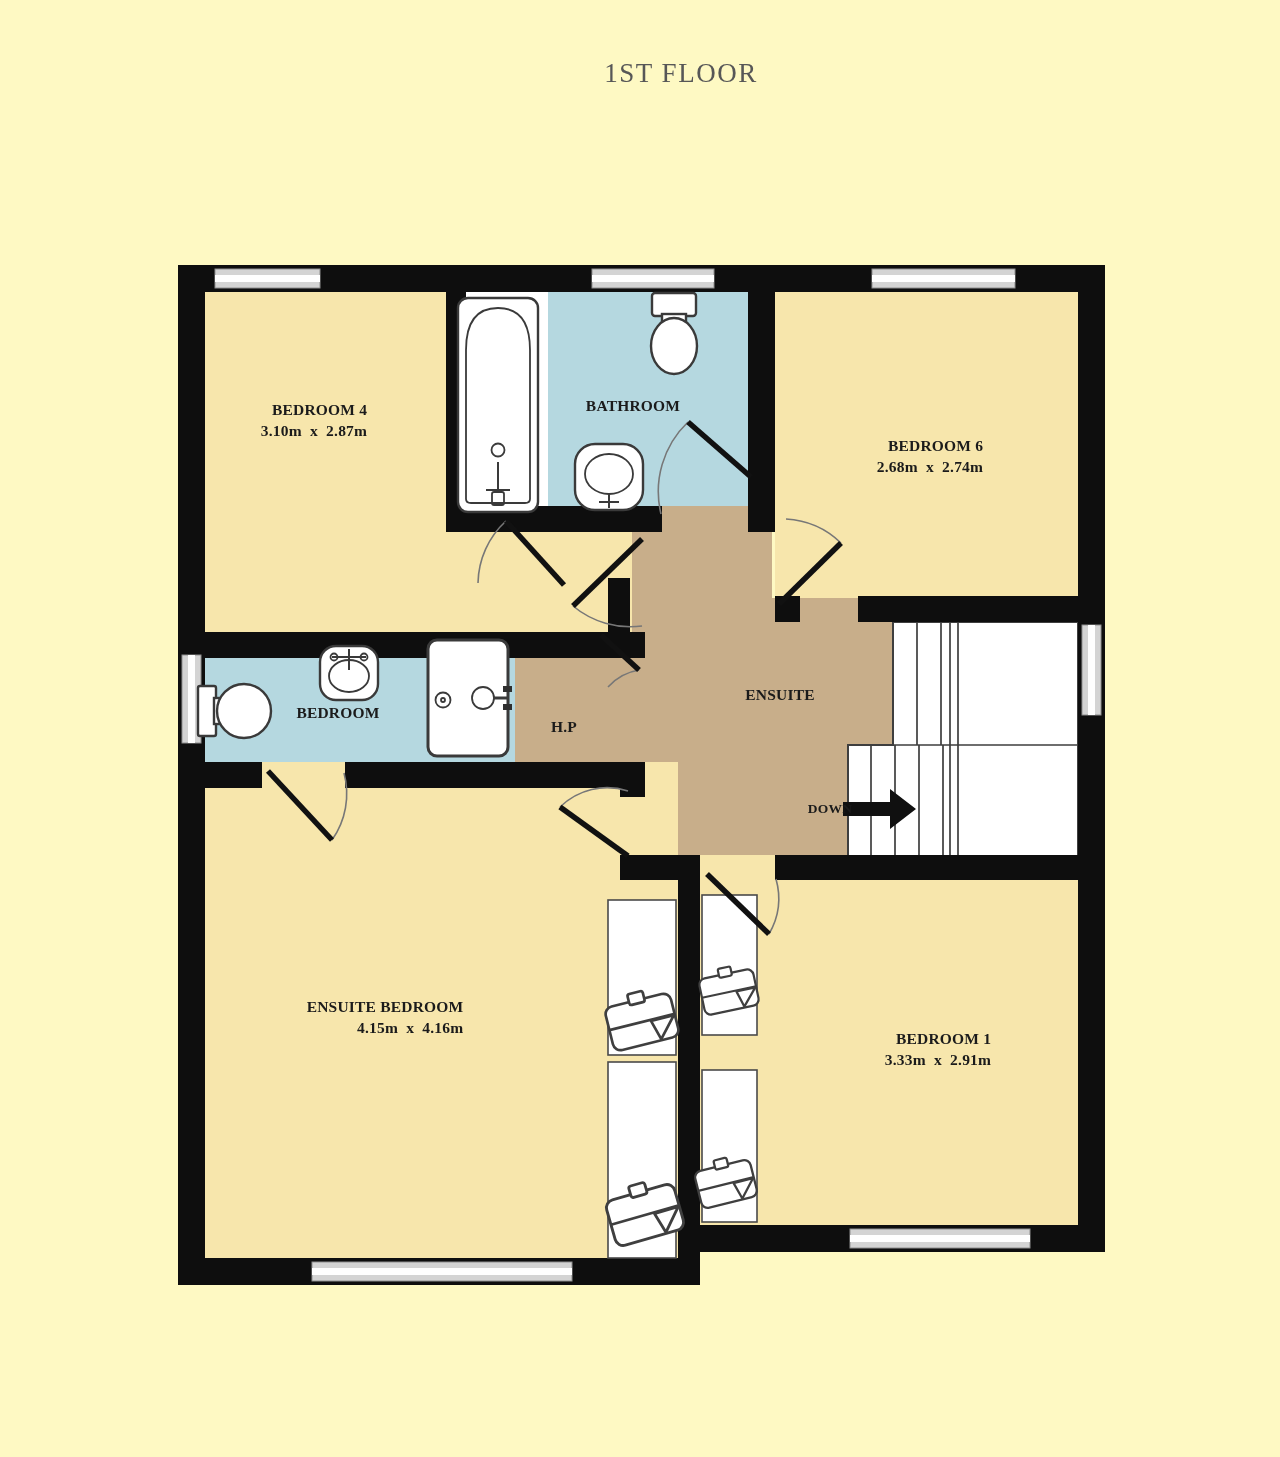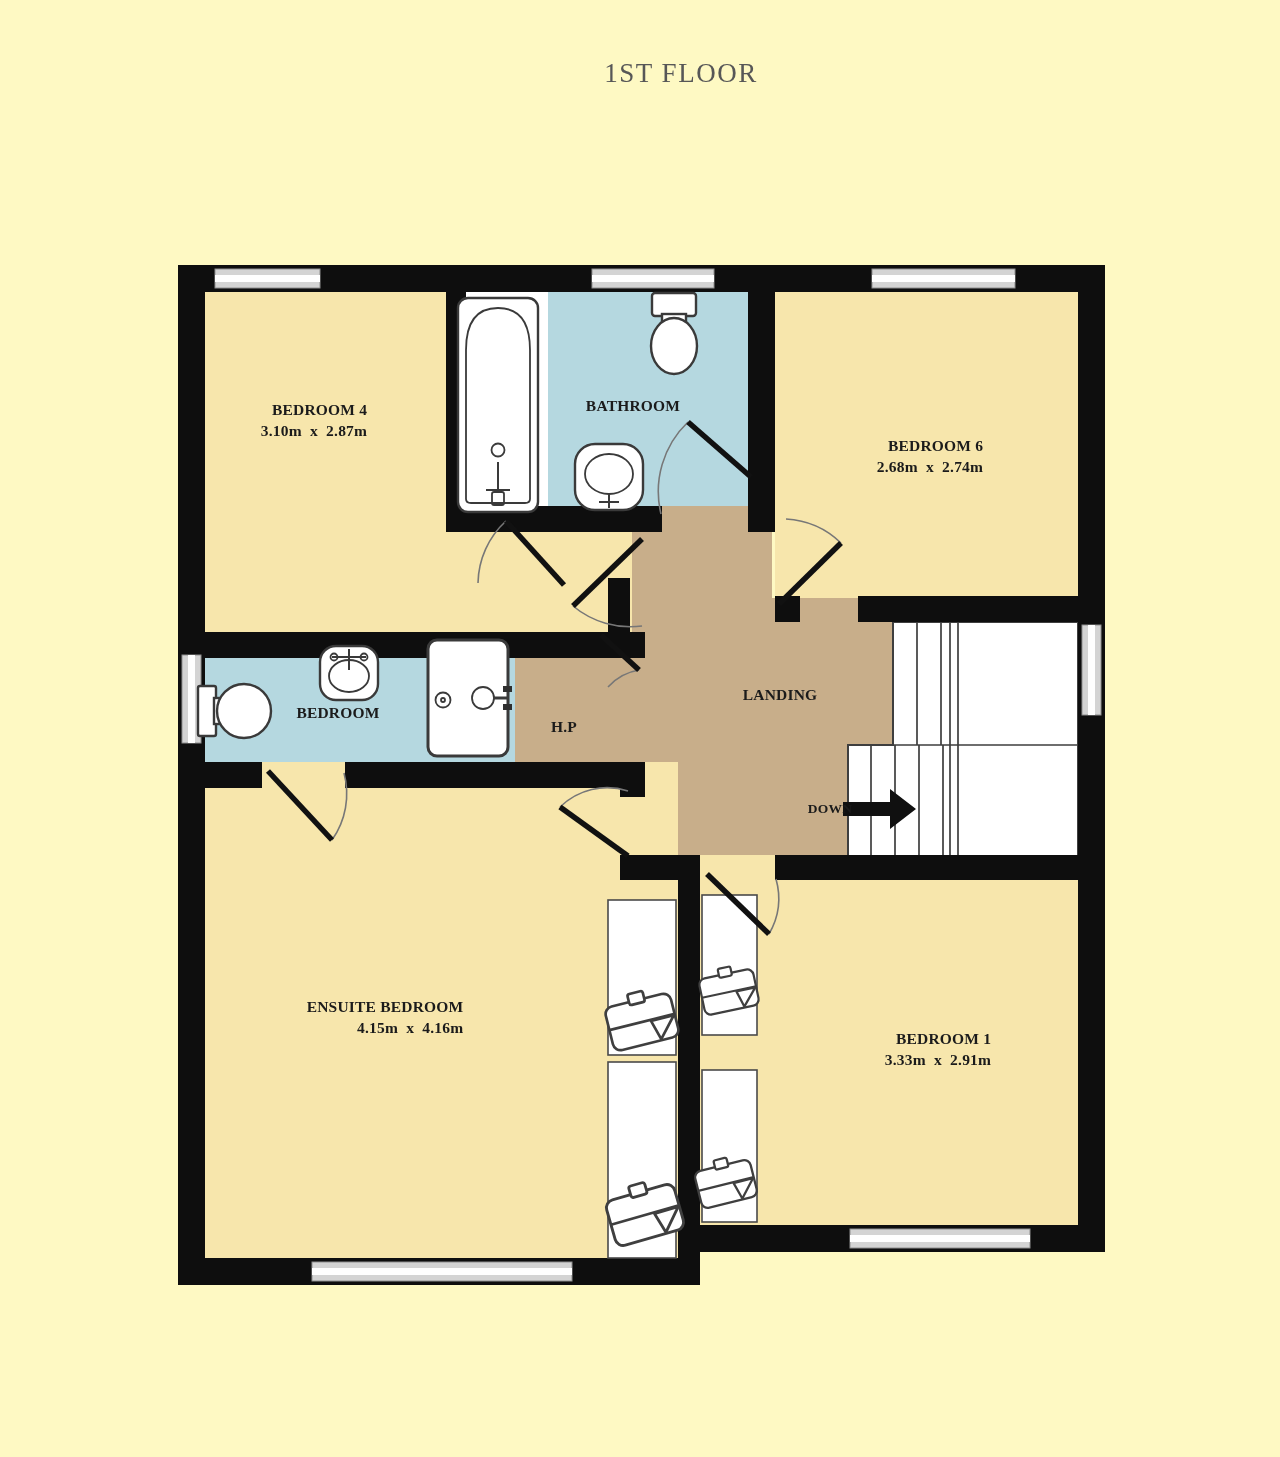--- a/index.html
+++ b/index.html
@@ -221,21 +221,21 @@
       <div>BEDROOM 6</div>
       <div>2.68m &nbsp;x&nbsp; 2.74m</div>
     </div>
     <div class="label" style="left:338px;top:712px">
       <div>BEDROOM</div>
     </div>
     <div class="label" style="left:564px;top:726px">
       <div>H.P</div>
     </div>
     <div class="label" style="left:780px;top:694px">
-      <div>LANDING</div>
+      <div>ENSUITE</div>
     </div>
     <div class="label small" style="left:810px;top:808px">
       <div>DOWN</div>
     </div>
     <div class="label" style="left:385px;top:1017px">
       <div>ENSUITE BEDROOM</div>
       <div>4.15m &nbsp;x&nbsp; 4.16m</div>
     </div>
     <div class="label" style="left:938px;top:1049px">
       <div>BEDROOM 1</div>

